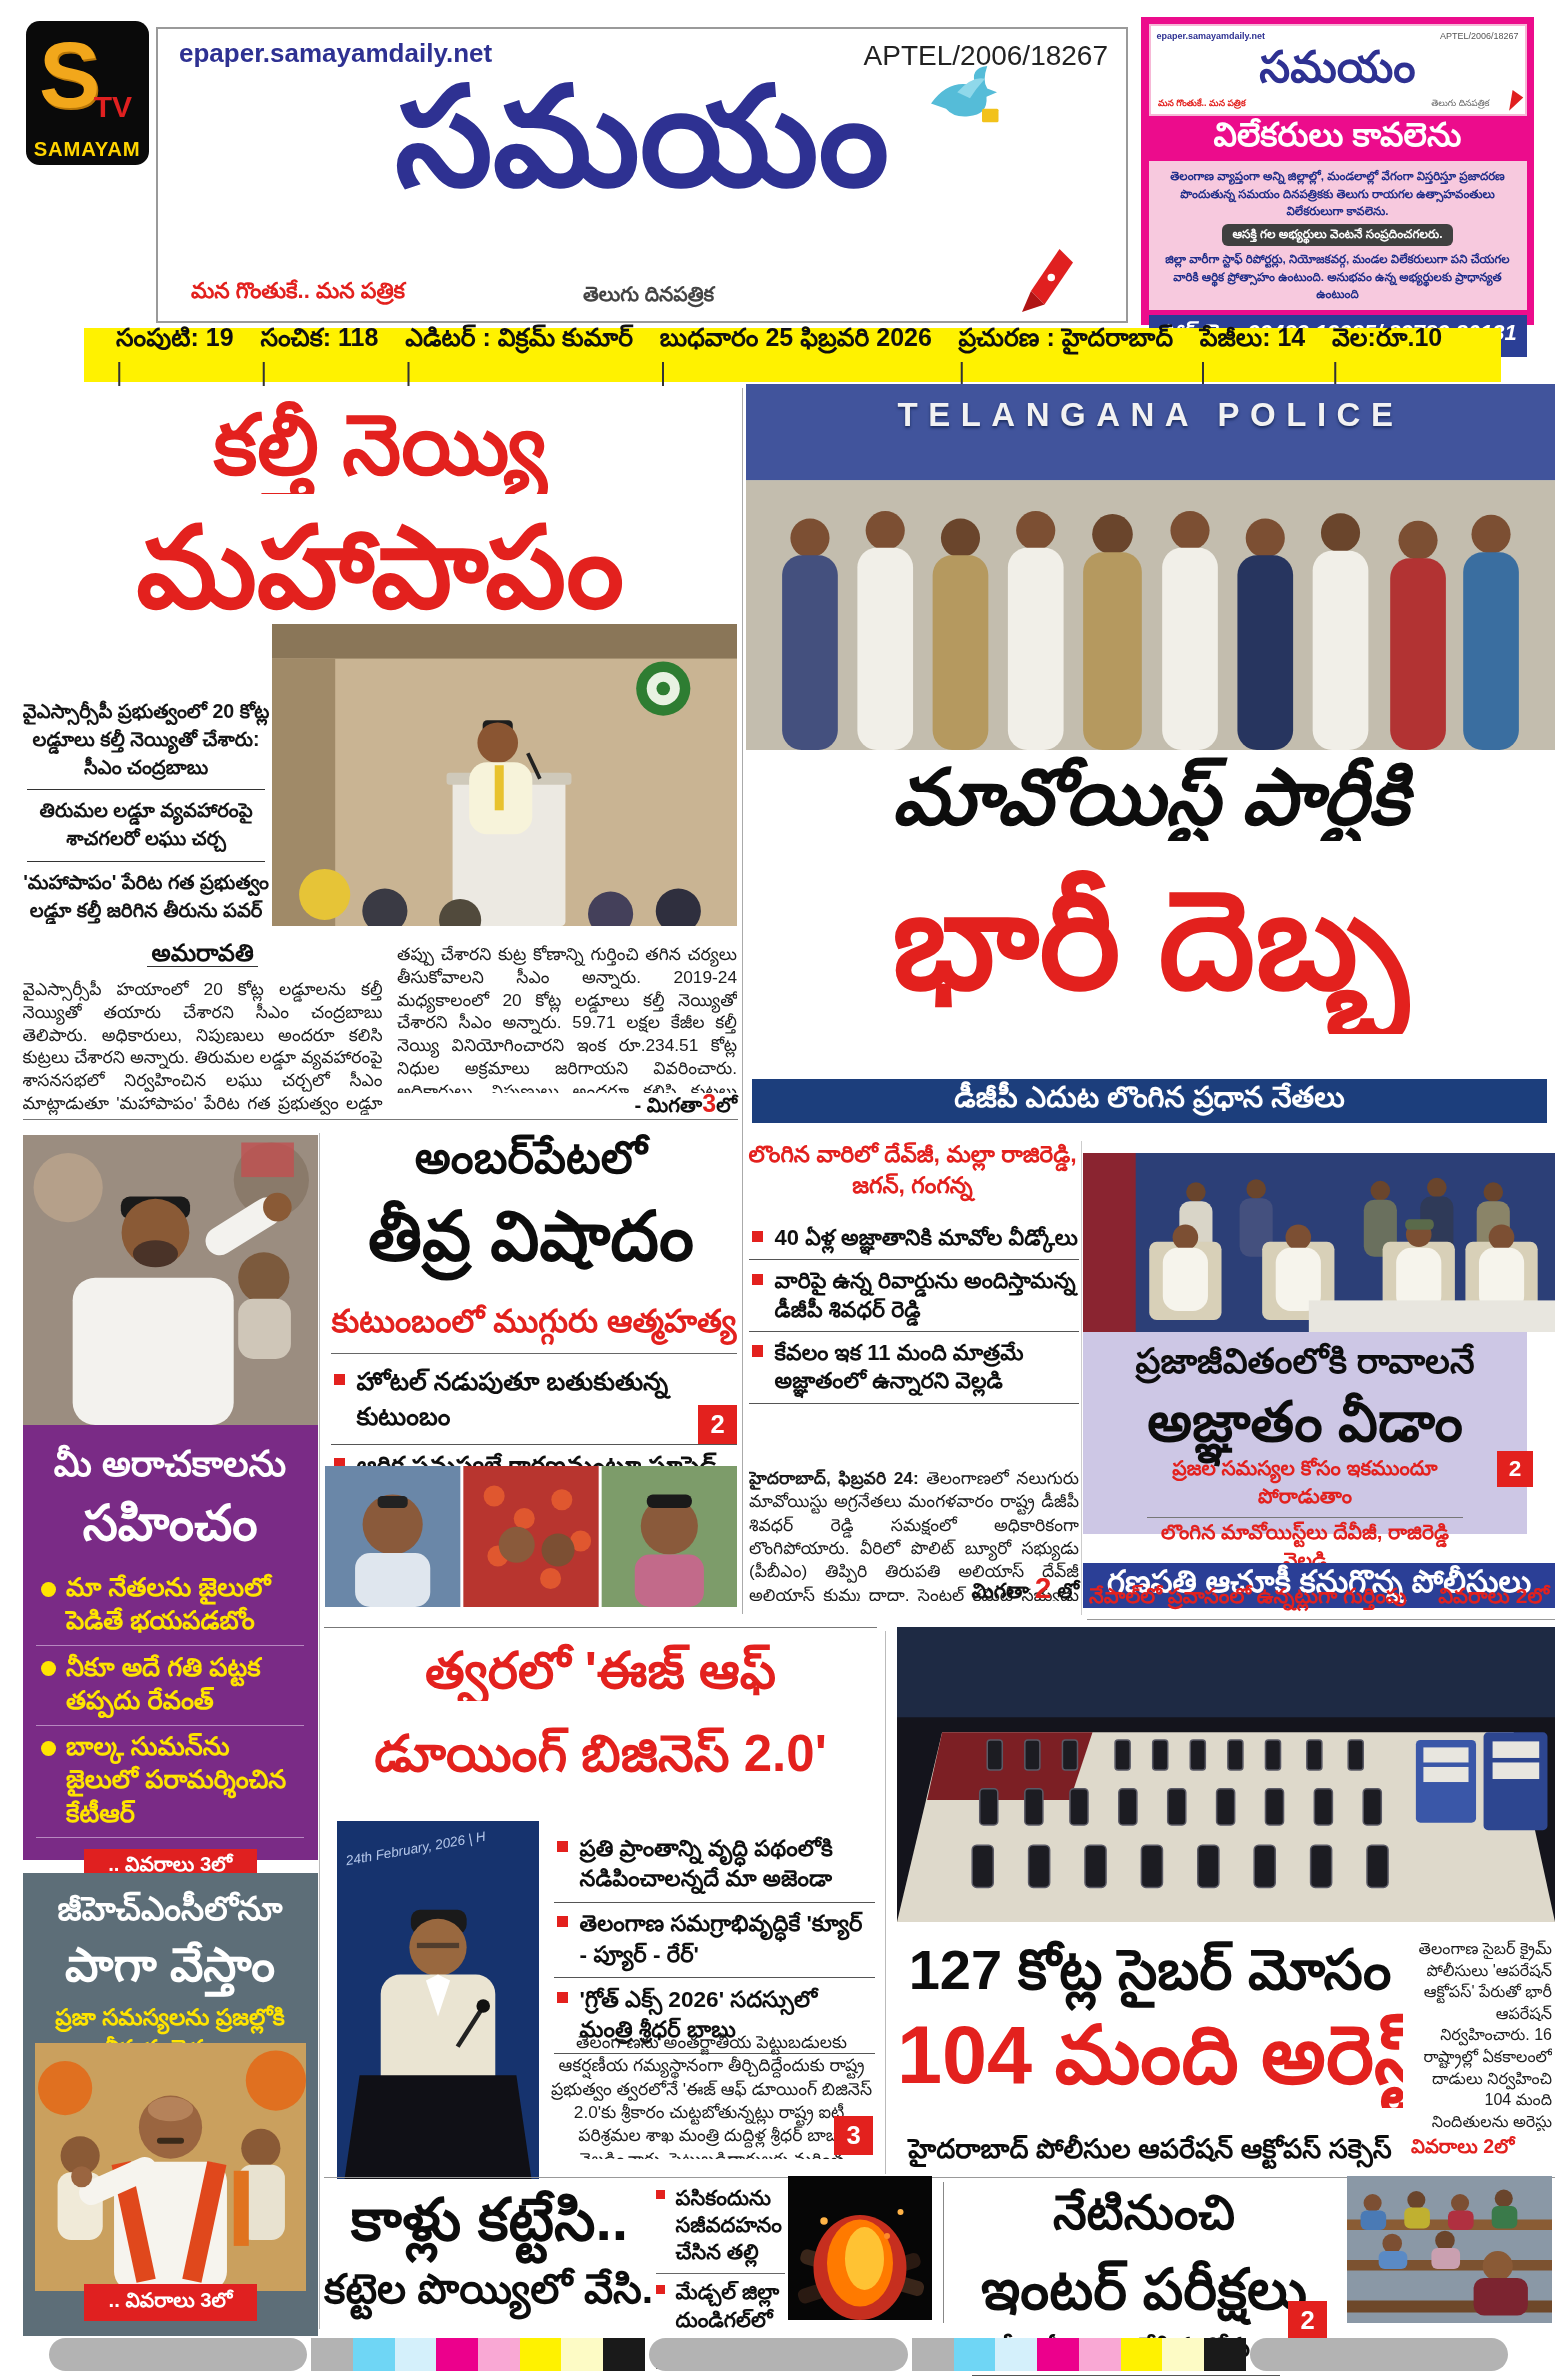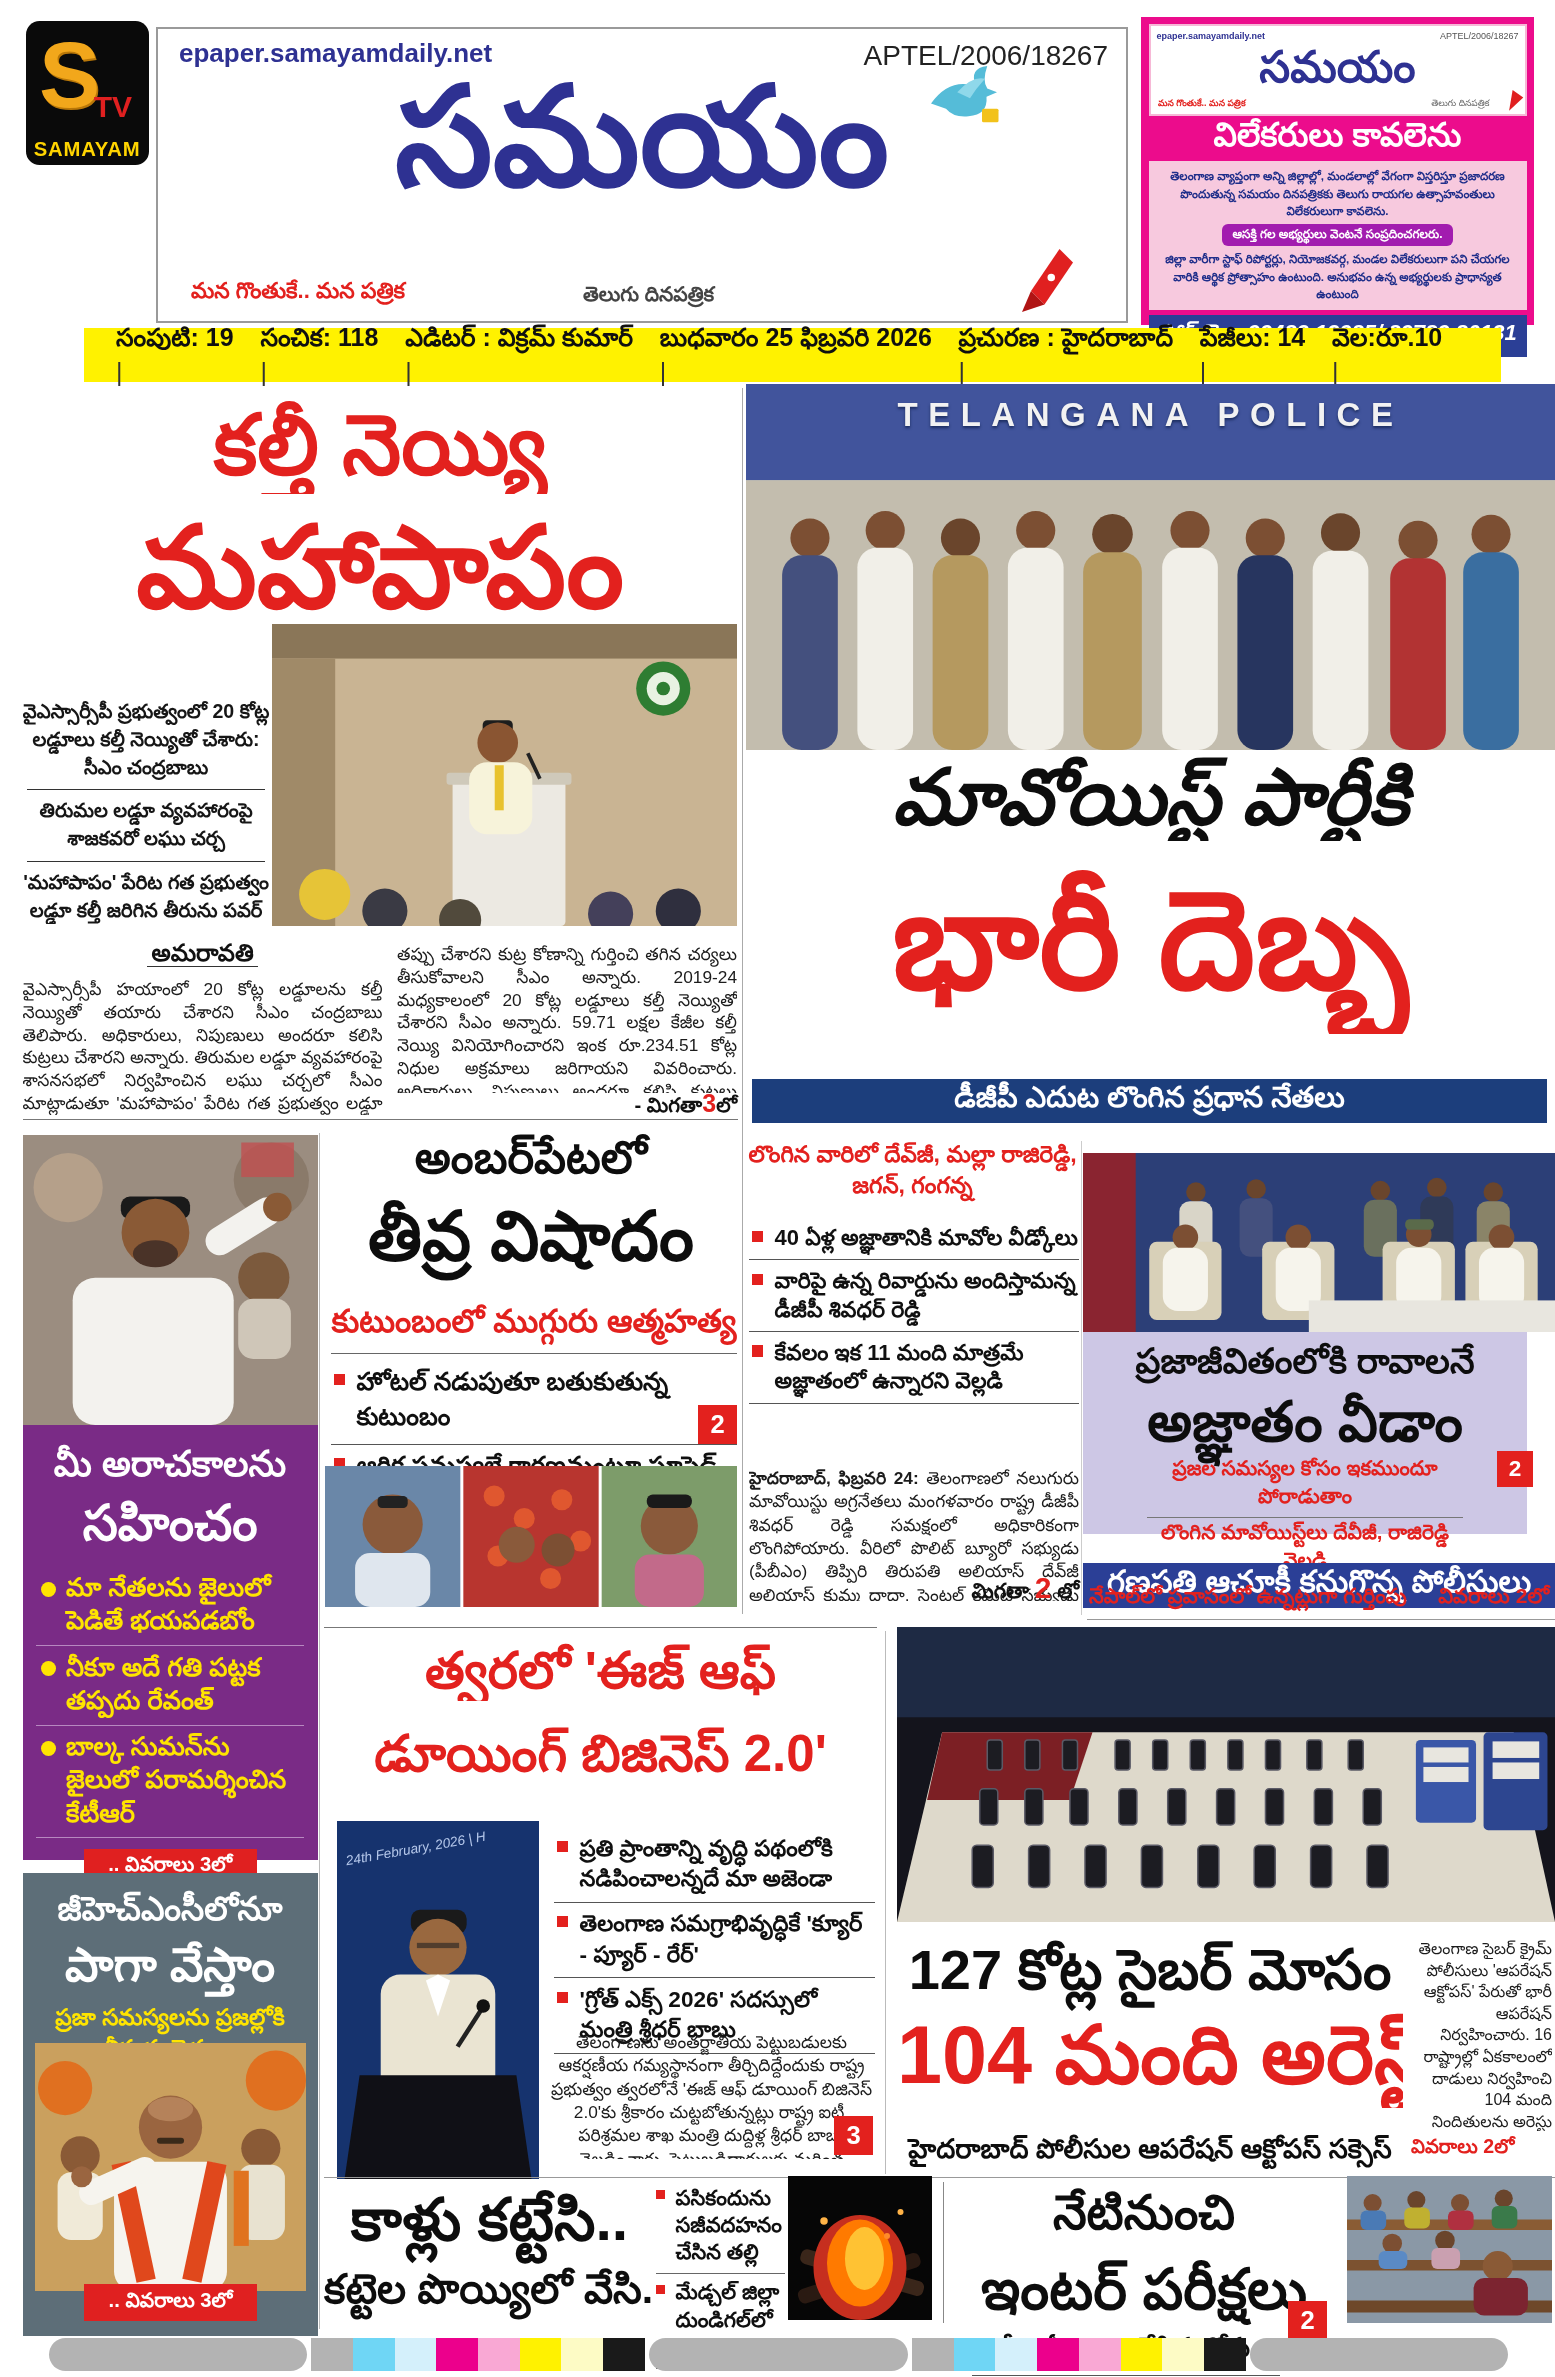--- a/index.html
+++ b/index.html
@@ -47,21 +47,21 @@
       font-weight:bold; color:var(--blue); line-height:1.1;}
   .jm-tagl{position:absolute; left:7.5px; bottom:4.5px; font-size:9px; color:var(--red); font-weight:bold;}
   .jm-tagr{position:absolute; right:35px; bottom:4.5px; font-size:9px; color:#666;}
   .jm-nib{position:absolute; right:6px; bottom:3px; width:0; height:0;
       border-left:9px solid transparent; border-right:4.5px solid transparent; border-top:19.6px solid #e02020;
       transform:rotate(35deg);}
   .ja-title{height:45px; display:flex; align-items:center; justify-content:center; color:#fff;
       font-size:33px; font-weight:bold;}
   .ja-body{background:var(--pink); padding:6px 7.5px 7.5px; text-align:center; color:#1f2e8a;}
   .ja-b1,.ja-b2{font-size:11.7px; line-height:1.5; font-weight:600;}
-  .ja-pill{display:inline-block; margin:4.5px 0; padding:2.3px 10.5px; background:#a21caf; color:#fff;
+  .ja-pill{display:inline-block; margin:4.5px 0; padding:2.3px 10.5px; background:#404040; color:#fff;
       font-size:12px; font-weight:bold; border-radius:6px;}
   .ja-phone{height:42px; margin-top:4.5px; background:var(--royal); color:#fff; display:flex;
       align-items:center; justify-content:center; font-size:22px; font-weight:bold; font-style:italic;}
 
   
   #edition{left:84px; top:328px; width:1417px; height:54px; background:var(--yellow);
       display:flex; align-items:center; justify-content:space-between; padding:0 32px;
       font-size:25px; font-weight:bold; color:#101010;}
   #edition span::after{content:"  |"; font-weight:normal; color:#333; padding-left:13.5px;}
 
@@ -260,21 +260,21 @@
     <span>పేజీలు: 14</span>
     <span>వెల:రూ.10</span>
   </div>
 
   <div id="lead-h1" class="abs clip">కల్తీ నెయ్యి</div>
   <div id="lead-h2" class="abs clip">మహాపాపం</div>
 
   <div id="lead-deck" class="abs">
     <div>వైఎస్సార్సీపీ ప్రభుత్వంలో 20 కోట్ల లడ్డూలు కల్తీ నెయ్యితో చేశారు: సీఎం చంద్రబాబు</div>
     <hr>
-    <div>తిరుమల లడ్డూ వ్యవహారంపై శాజకవరో లఘు చర్చ</div>
+    <div>తిరుమల లడ్డూ వ్యవహారంపై శాచగలరో లఘు చర్చ</div>
     <hr>
     <div>'మహాపాపం' పేరిట గత ప్రభుత్వం లడ్డూ కల్తీ జరిగిన తీరును పవర్ పాయింట్ ప్రజంటేషన్ ద్వారా వివరించిన సీఎం చంద్రబాబు</div>
   </div>
 
   <div id="assembly-photo" class="photo">
     <svg viewBox="0 0 618 402" preserveAspectRatio="none">
       <rect width="618" height="402" fill="#c9b493"></rect>
       <rect width="618" height="46" fill="#8a7658"></rect>
       <rect x="0" y="46" width="84" height="356" fill="#a08a68"></rect>
       <circle cx="520" cy="86" r="36" fill="#2e7d32"></circle>

